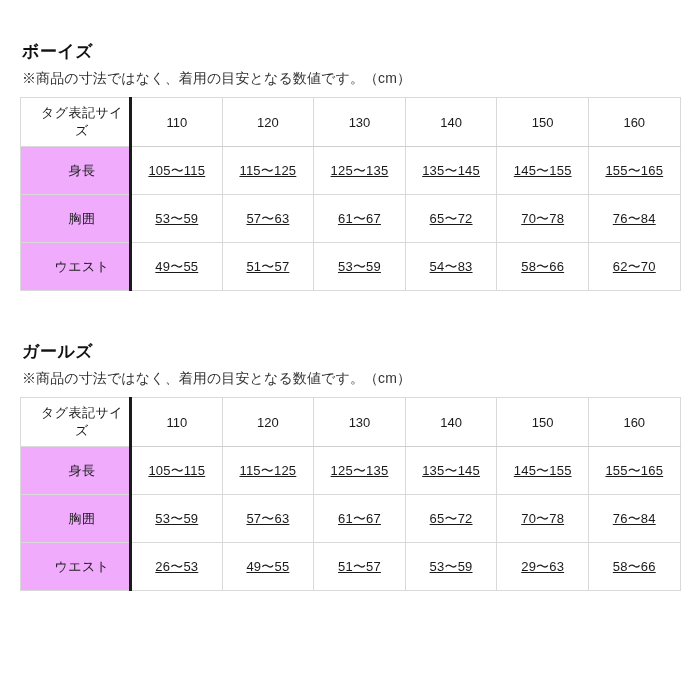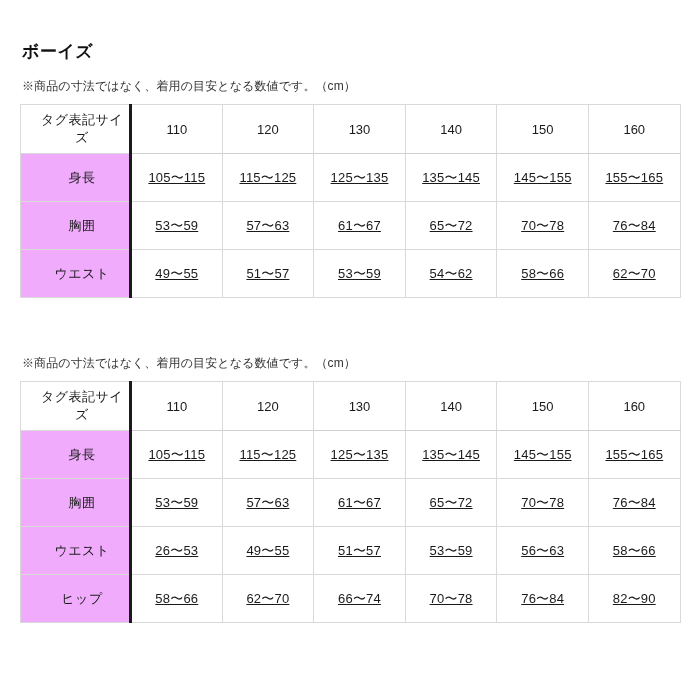--- a/index.html
+++ b/index.html
@@ -30,23 +30,23 @@
   .section-girls { top: 340px; }
 
   .section-title {
     font-size: 17px;
     font-weight: bold;
     letter-spacing: 0.5px;
     color: #111;
     margin: 0 0 7px 2px;
   }
   .section-note {
-    font-size: 12px;
+    font-size: 14px;
     color: #333;
-    margin: 15px 0 9px 2px;
+    margin: 0 0 9px 2px;
     letter-spacing: 0.1px;
   }
 
   table.size-table {
     border-collapse: collapse;
     width: 660px;
     table-layout: fixed;
   }
   table.size-table col.label-col { width: 110px; }
   table.size-table col.data-col { width: 91.6px; }
@@ -144,29 +144,30 @@
           <td class="val">61〜67</td>
           <td class="val">65〜72</td>
           <td class="val">70〜78</td>
           <td class="val">76〜84</td>
         </tr>
         <tr>
           <th class="row-label">ウエスト</th>
           <td class="val">49〜55</td>
           <td class="val">51〜57</td>
           <td class="val">53〜59</td>
-          <td class="val">54〜62</td>
+          <td class="val">54〜83</td>
           <td class="val">58〜66</td>
           <td class="val">62〜70</td>
         </tr>
       </tbody>
     </table>
   </div>
 
   <div class="section section-girls">
+    <h2 class="section-title">ガールズ</h2>
     <p class="section-note">※商品の寸法ではなく、着用の目安となる数値です。（cm）</p>
     <table class="size-table">
       <colgroup>
         <col class="label-col">
         <col class="data-col">
           <col class="data-col">
           <col class="data-col">
         <col class="data-col">
           <col class="data-col">
           <col class="data-col">
@@ -198,29 +199,20 @@
           <td class="val">65〜72</td>
           <td class="val">70〜78</td>
           <td class="val">76〜84</td>
         </tr>
         <tr>
           <th class="row-label">ウエスト</th>
           <td class="val">26〜53</td>
           <td class="val">49〜55</td>
           <td class="val">51〜57</td>
           <td class="val">53〜59</td>
-          <td class="val">56〜63</td>
+          <td class="val">29〜63</td>
           <td class="val">58〜66</td>
-        </tr>
-        <tr>
-          <th class="row-label">ヒップ</th>
-          <td class="val">58〜66</td>
-          <td class="val">62〜70</td>
-          <td class="val">66〜74</td>
-          <td class="val">70〜78</td>
-          <td class="val">76〜84</td>
-          <td class="val">82〜90</td>
         </tr>
       </tbody>
     </table>
   </div>
 
 </div>
 
 </body></html>

